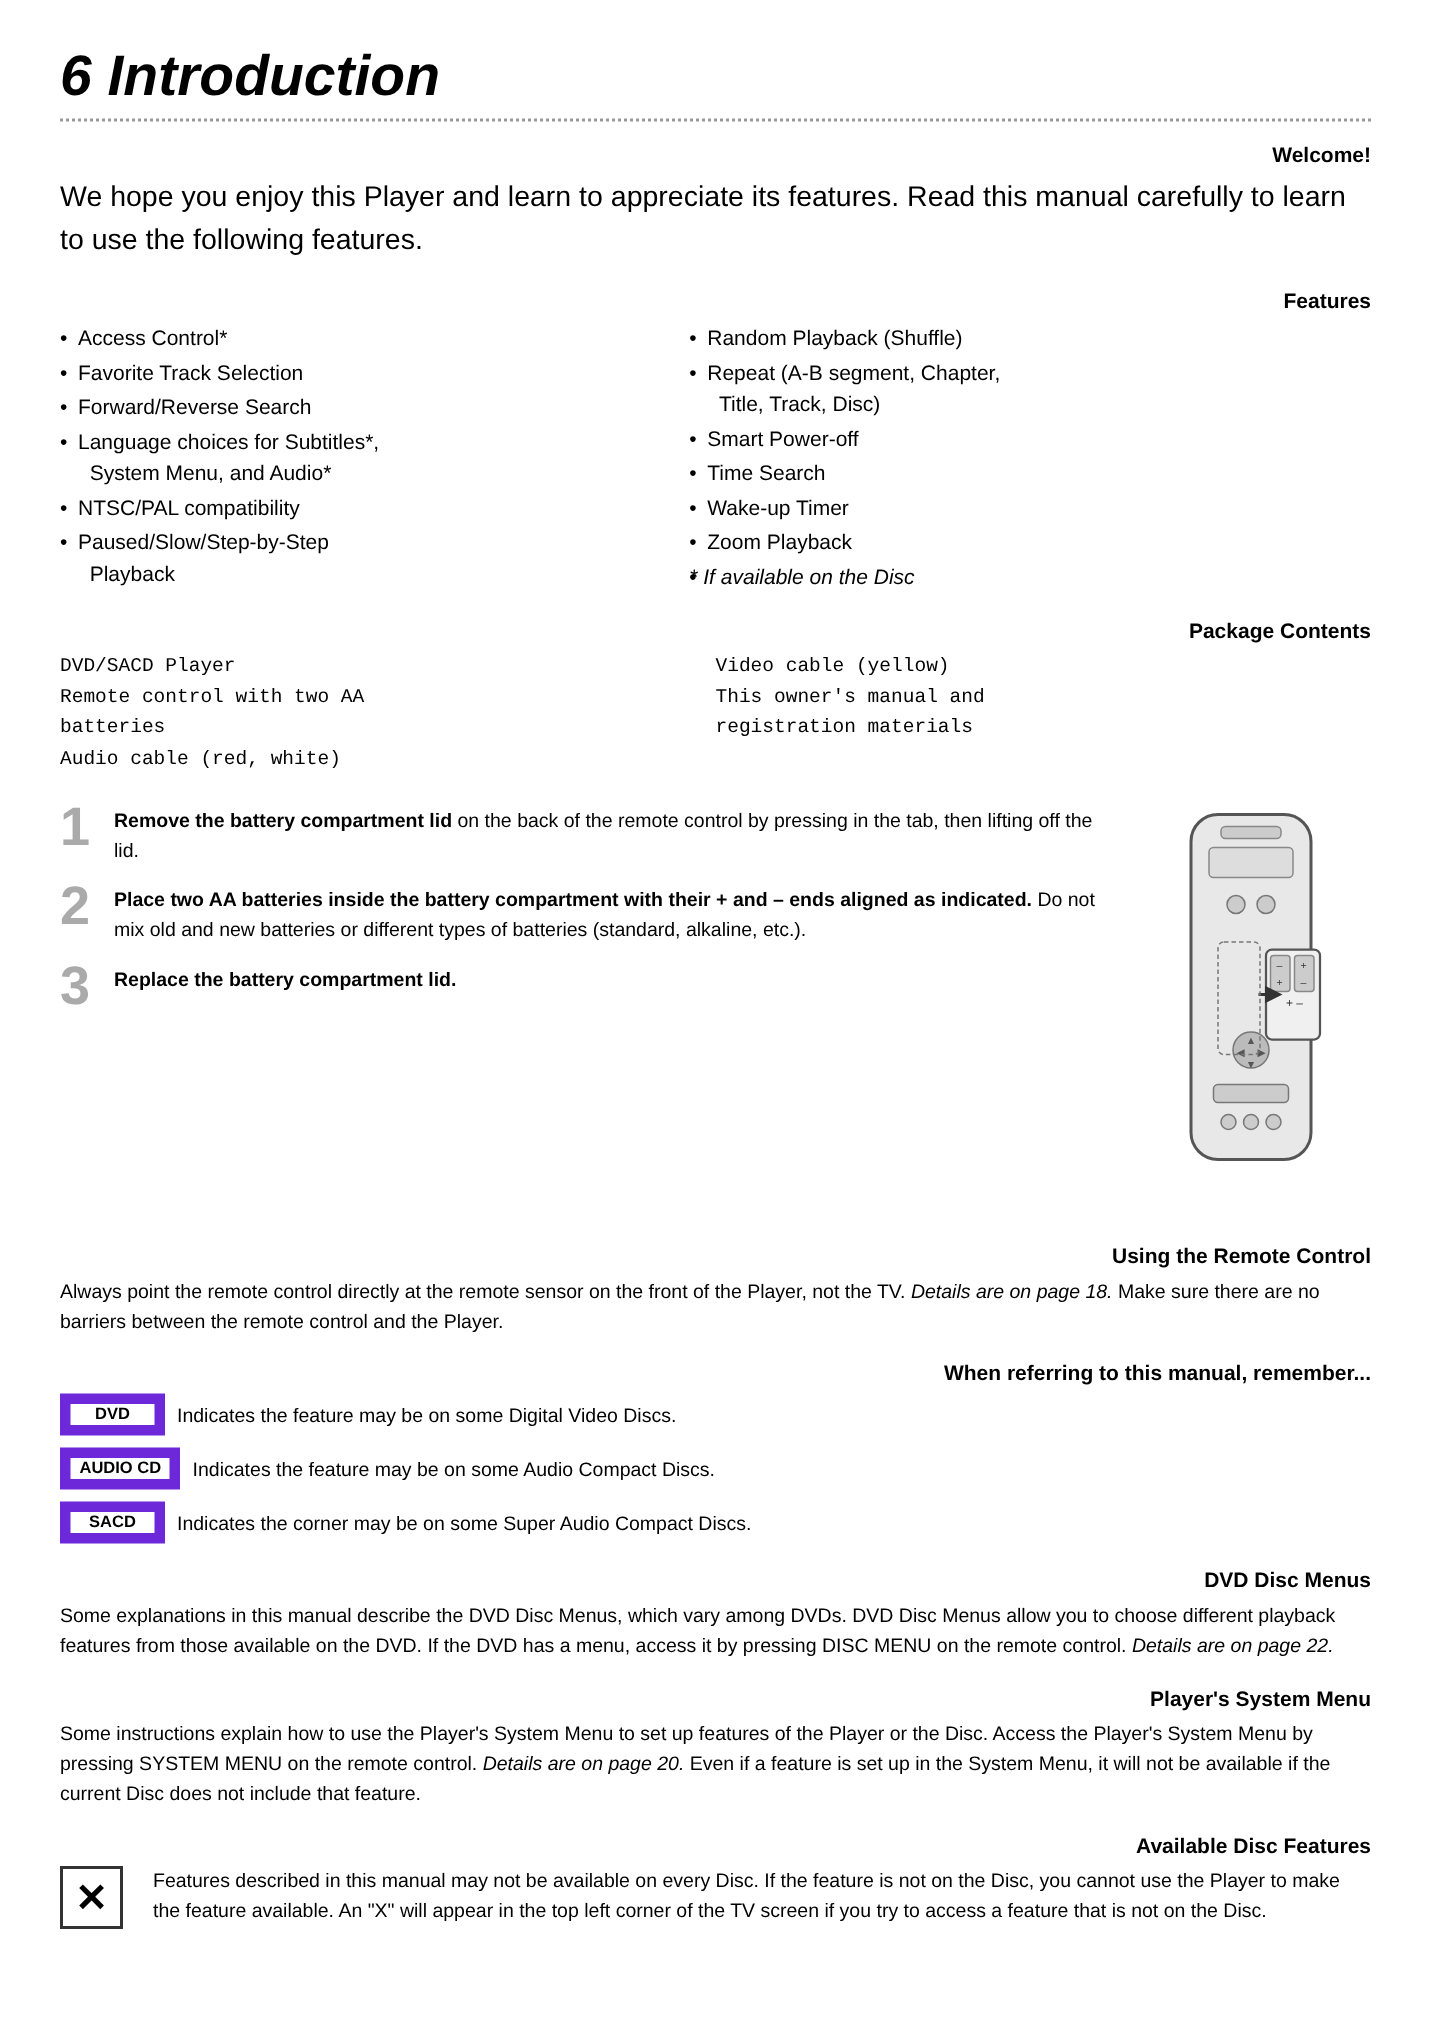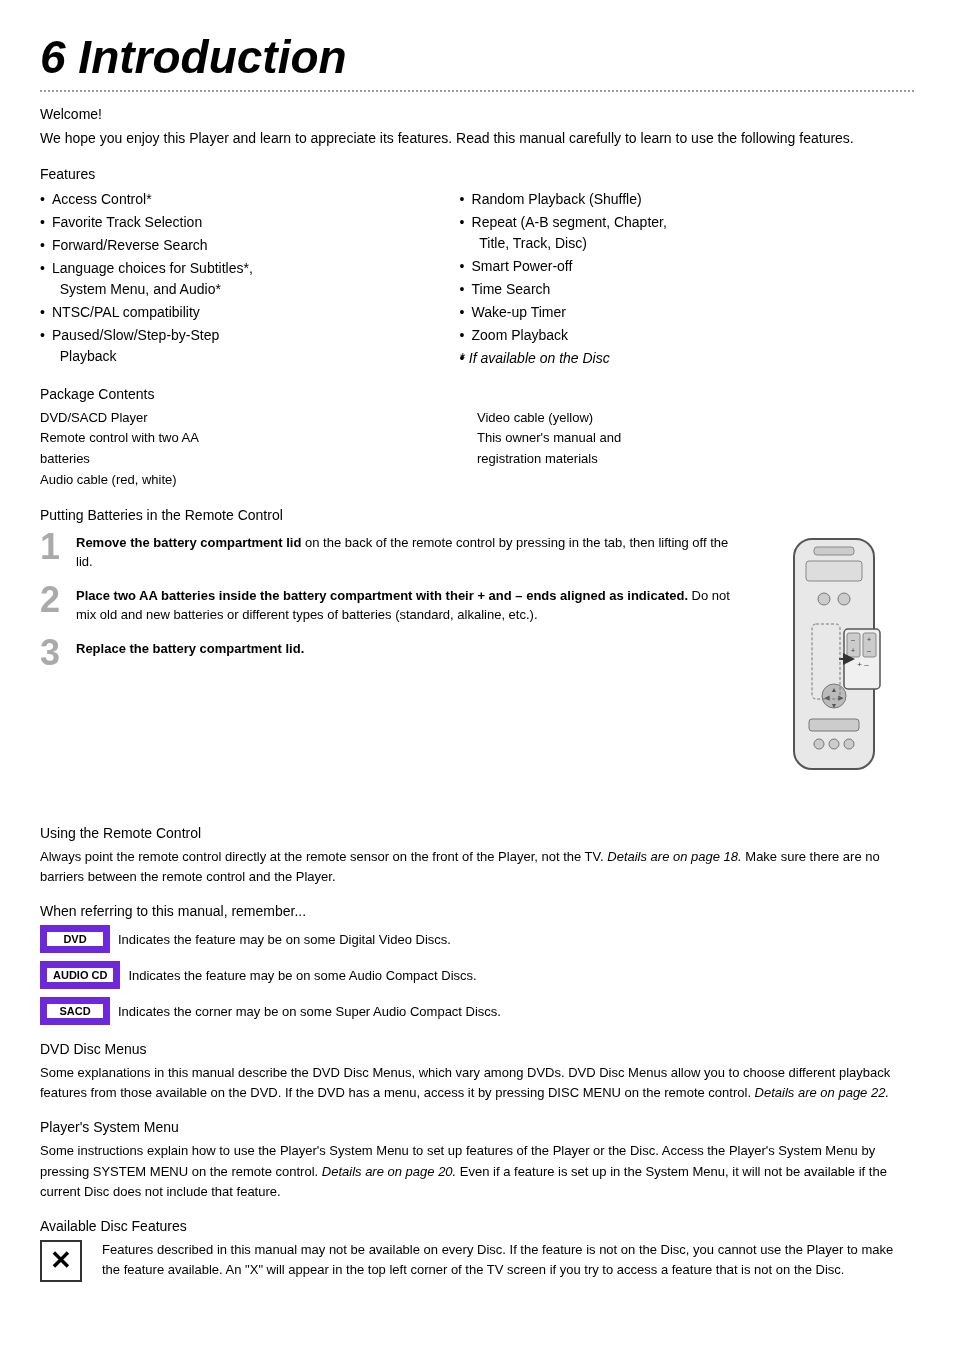--- a/index.html
+++ b/index.html
@@ -6,34 +6,35 @@
     body {
       font-family: Arial, Helvetica, sans-serif;
       font-size: 13px;
       background: #fff;
       color: #000;
       width: 954px;
       min-height: 1351px;
       padding: 30px 40px;
     }
     .page-title {
-      font-size: 46px;
+      font-size: 38px;
       font-weight: bold;
       font-style: italic;
       margin-bottom: 6px;
     }
     .dotted-divider {
       border: none;
       border-top: 2px dotted #999;
       margin-bottom: 14px;
     }
     .section-title {
-      font-weight: normal;
+      font-weight: bold;
       font-size: 14px;
       margin-bottom: 6px;
+      text-align: right;
     }
     .two-col {
       display: flex;
       gap: 0;
     }
     .col-left {
       width: 48%;
     }
     .col-right {
       width: 52%;
@@ -57,20 +58,21 @@
     }
     .section {
       margin-bottom: 16px;
     }
     .package-contents {
       display: flex;
       gap: 0;
     }
     .pkg-col {
       width: 50%;
+      font-family: Liberation Mono, monospace;
     }
     .pkg-col p {
       font-size: 13px;
       line-height: 1.6;
     }
     .battery-section {
       display: flex;
       gap: 10px;
     }
     .battery-text {
@@ -142,21 +144,21 @@
       align-items: flex-start;
       gap: 10px;
       margin-bottom: 4px;
     }
     p {
       font-size: 13px;
       line-height: 1.55;
     }
     .intro-para {
       margin-bottom: 14px;
-      font-size: 14px;
+      font-size: 19px;
       line-height: 1.55;
     }
 
     
     .remote-svg {
       width: 140px;
       height: 280px;
     }
   </style>
 </head>
@@ -203,21 +205,20 @@
     <div class="pkg-col">
       <p>DVD/SACD Player<br>Remote control with two AA<br>batteries<br>Audio cable (red, white)</p>
     </div>
     <div class="pkg-col">
       <p>Video cable (yellow)<br>This owner's manual and<br>registration materials</p>
     </div>
   </div>
 </div>
 
 <div class="section">
-  <div class="section-title">Putting Batteries in the Remote Control</div>
   <div class="battery-section">
     <div class="battery-text">
 
       <div class="step">
         <div class="step-num">1</div>
         <div class="step-text">
           <strong>Remove the battery compartment lid</strong> on the back of the remote control by pressing in the tab, then lifting off the lid.
         </div>
       </div>
 

